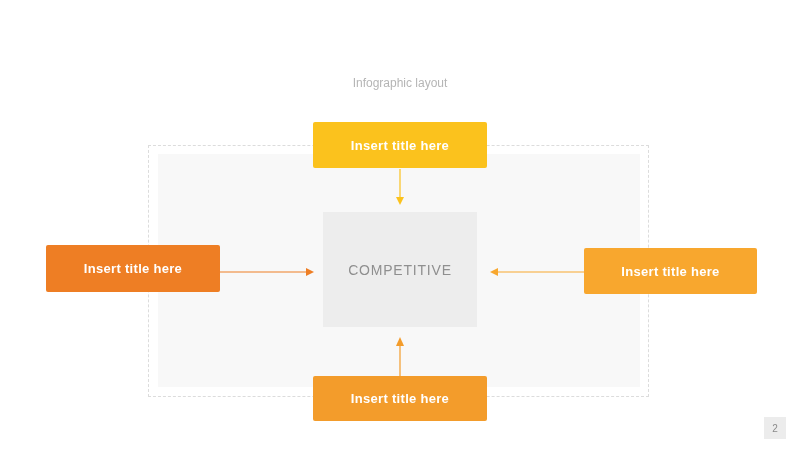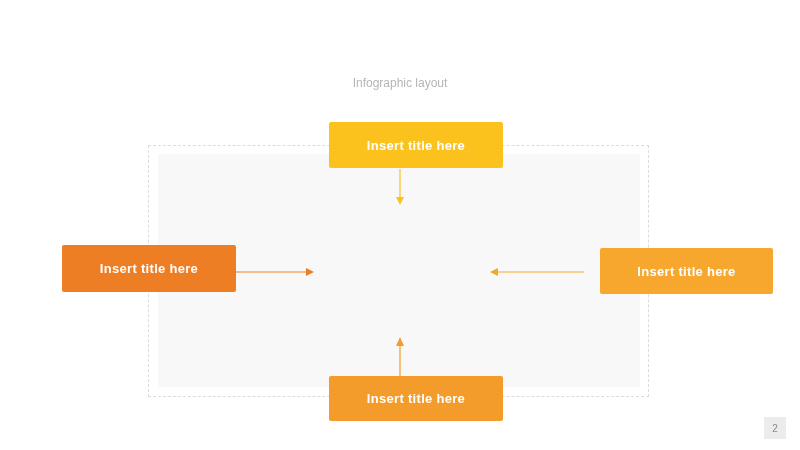--- a/index.html
+++ b/index.html
@@ -35,21 +35,20 @@
     position: absolute; left: 158px; top: 154px;
     width: 482px; height: 233px;
   }
 
   .node {
     position: absolute;
     border-radius: 2px;
     display: flex; align-items: center; justify-content: center;
     color: #ffffff; font-size: 13px; font-weight: 700;
     letter-spacing: 0.3px;
-    margin-left: 16px;
   }
   .node-top    { left: 313px; top: 122px; width: 174px; height: 46px; }
   .node-left   { left: 46px;  top: 245px; width: 174px; height: 47px; }
   .node-right  { left: 584px; top: 248px; width: 173px; height: 46px; }
   .node-bottom { left: 313px; top: 376px; width: 174px; height: 45px; }
 
   .center-node {
     position: absolute; left: 323px; top: 212px;
     width: 154px; height: 115px;
     display: flex; align-items: center; justify-content: center;
@@ -112,16 +111,19 @@
   </div>
 
   <div class="node node-right" style="background-color: rgb(248, 167, 46);">
     <span style="color: rgb(255, 255, 255);">Insert title here</span>
   </div>
 
   <div class="node node-bottom" style="background-color: rgb(243, 156, 43);">
     <span style="color: rgb(255, 255, 255);">Insert title here</span>
   </div>
 
+  <div class="center-node" style="background-color: rgb(237, 237, 237); color: rgb(143, 143, 143);">
+    <span>COMPETITIVE</span>
+  </div>
 
   <div class="page-badge">2</div>
 
 </div>
 
 </body></html>

